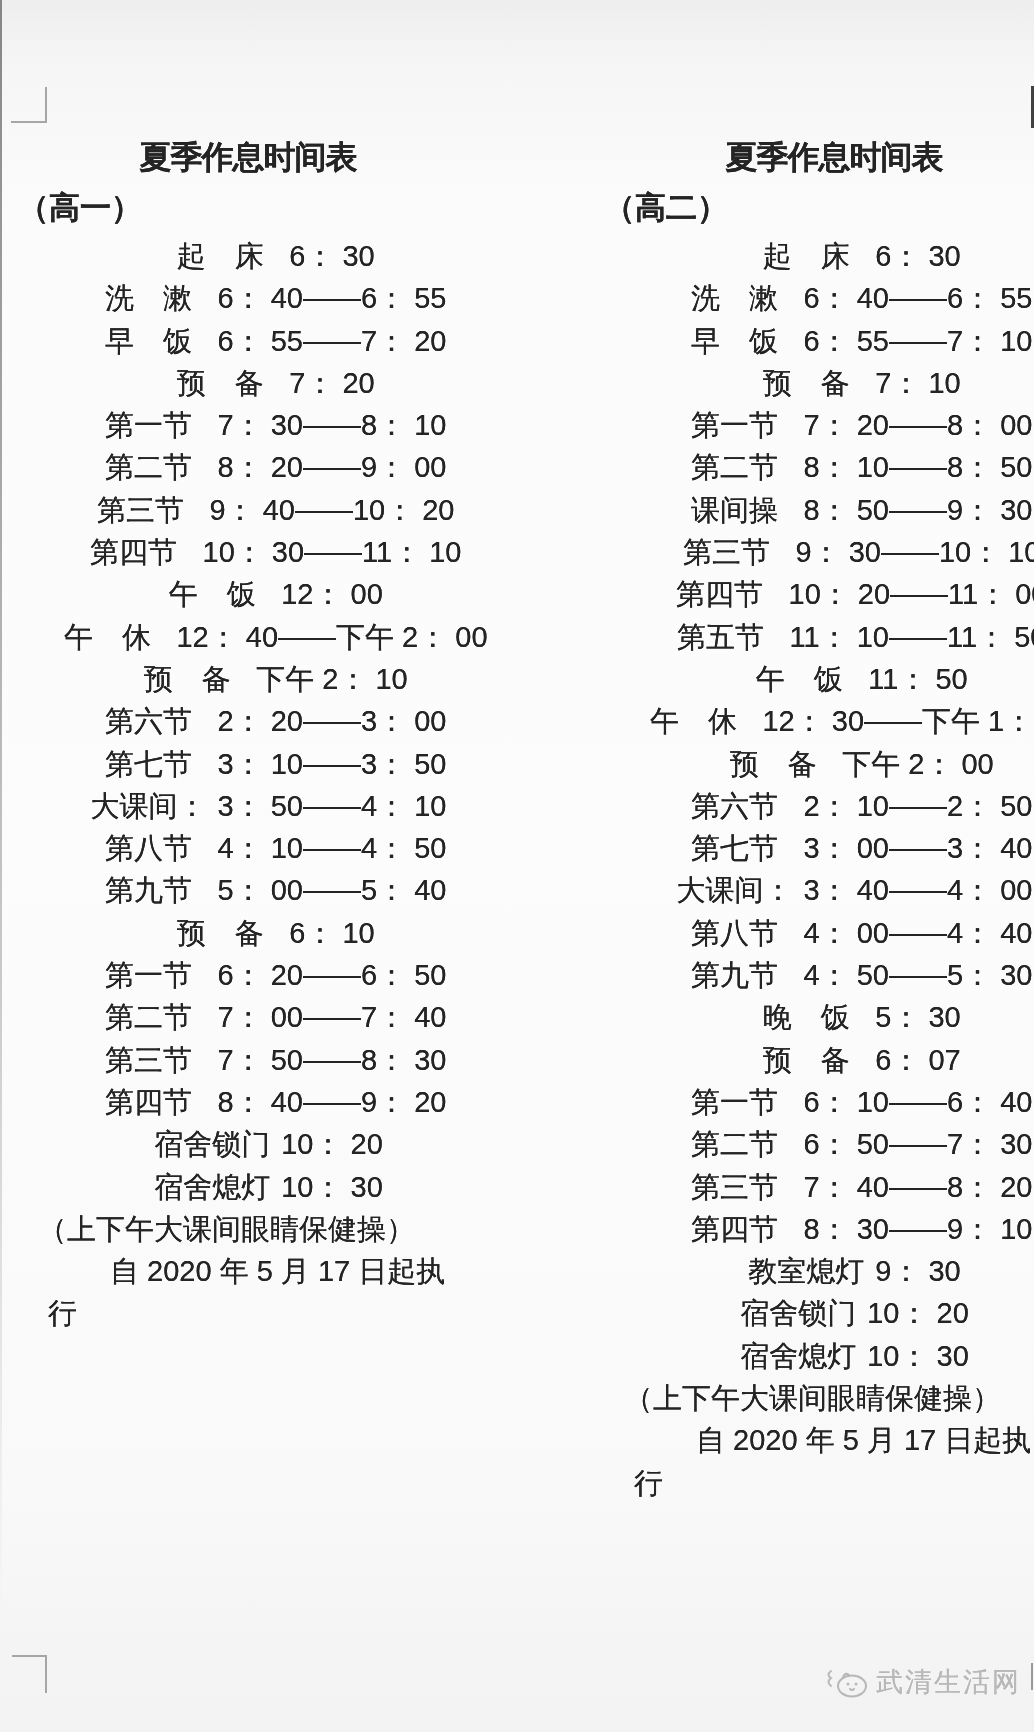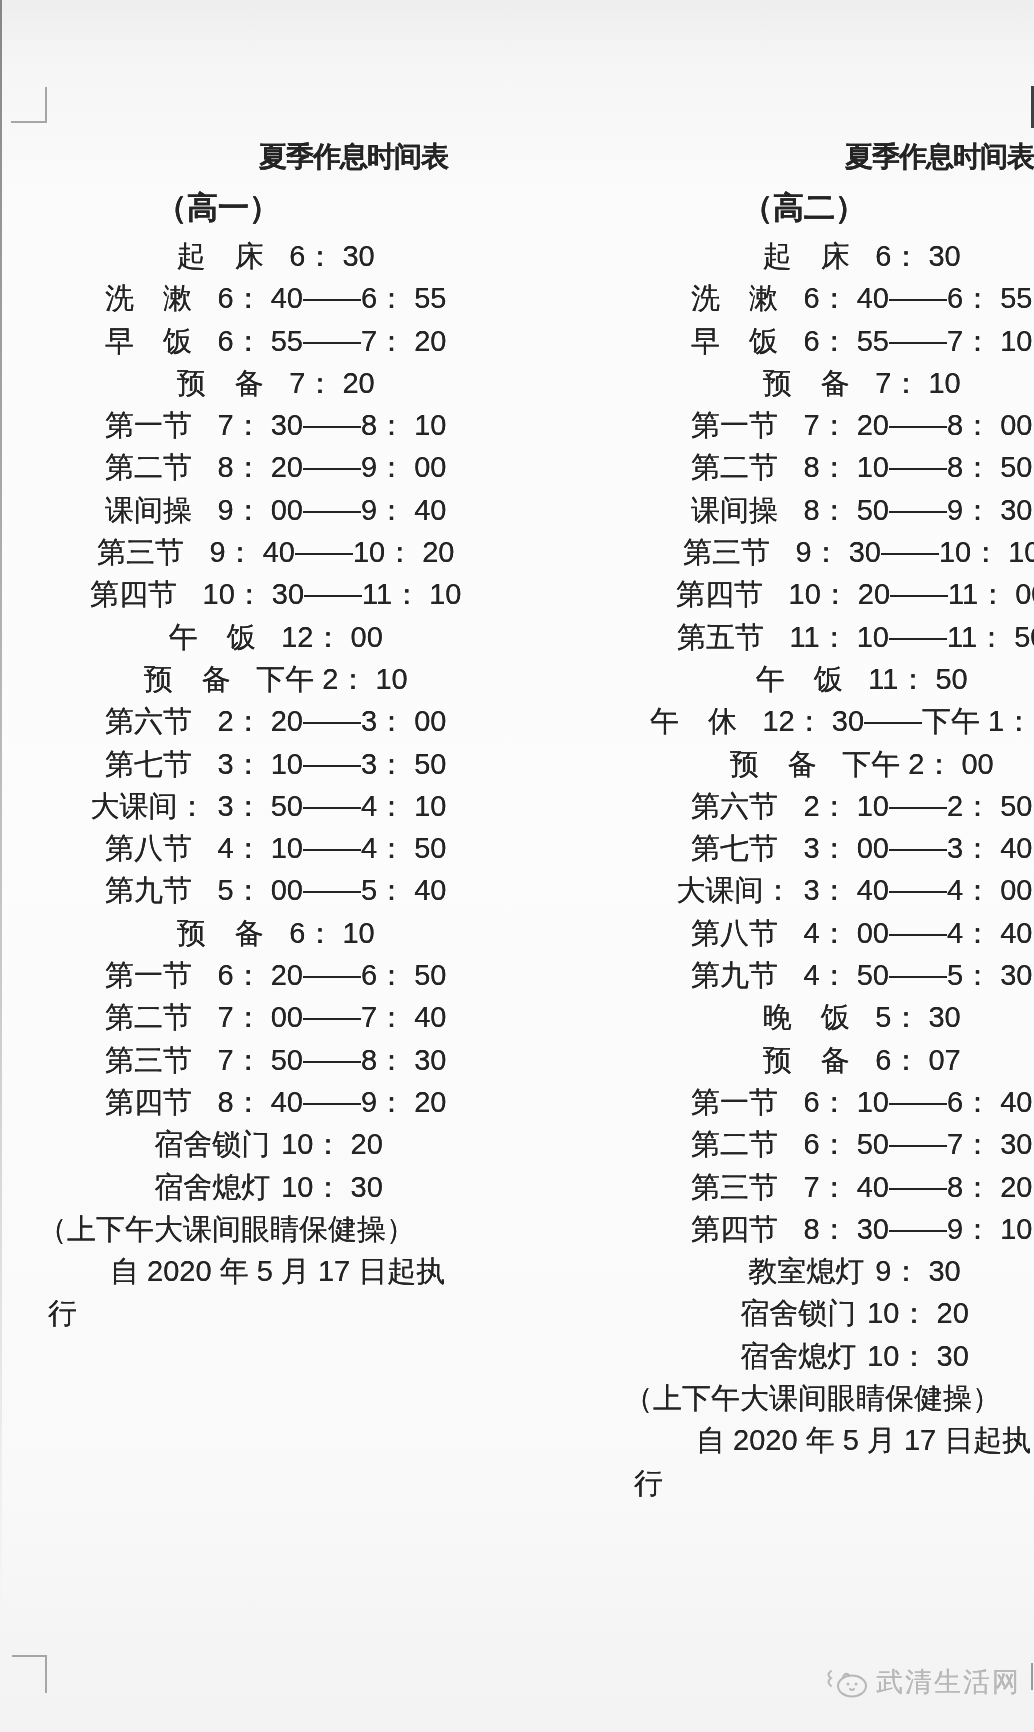--- a/index.html
+++ b/index.html
@@ -6,27 +6,27 @@
   body{
     width:1034px;height:1732px;position:relative;overflow:hidden;
     background:linear-gradient(180deg,#eeeeee 0%,#f6f6f6 4%,#fbfbfb 12%,#fcfcfc 50%,#f9f9f9 86%,#f2f2f2 100%);
     font-family:"Liberation Sans","DejaVu Sans",sans-serif;
     color:var(--ink,#242424);
   }
   .col{position:absolute;top:133px;width:440px;}
   .col-left{left:48px;}
   .col-right{left:634px;}
   .title{
-    margin:0;width:400px;text-align:right;
-    font-size:28px;font-weight:700;line-height:48px;
+    margin:0;width:400px;text-align:center;
+    font-size:32px;font-weight:700;line-height:48px;
     letter-spacing:-1px;white-space:nowrap;
     text-shadow:0 0 .5px currentColor;
   }
   .subtitle{
-    margin:0 0 0 -30px;width:400px;text-align:center;
+    margin:0 0 0 -30px;width:400px;text-align:left;
     font-size:31px;font-weight:700;line-height:54px;white-space:nowrap;
     text-shadow:0 0 .4px currentColor;
   }
   .rows{margin:0;text-align:center;}
   .row{
     height:42.3px;line-height:42.3px;font-size:29px;white-space:nowrap;
     text-shadow:0 0 .5px currentColor;
   }
   .label{display:inline-block;min-width:118px;padding-right:10px;}
   .line-note{margin-left:-10px;}
@@ -64,24 +64,24 @@
     <section class="col col-left">
     <h1 class="title">夏季作息时间表</h1>
     <h2 class="subtitle">（高一）</h2>
     <div class="rows">
         <div class="row"><span class="label">起　床</span><span class="time">6： 30</span></div>
         <div class="row"><span class="label">洗　漱</span><span class="time">6： 40——6： 55</span></div>
         <div class="row"><span class="label">早　饭</span><span class="time">6： 55——7： 20</span></div>
         <div class="row"><span class="label">预　备</span><span class="time">7： 20</span></div>
         <div class="row"><span class="label">第一节</span><span class="time">7： 30——8： 10</span></div>
         <div class="row"><span class="label">第二节</span><span class="time">8： 20——9： 00</span></div>
-        <div class="row"><span class="label">课间操</span><span class="time">9： 00——9： 40</span></div>
         <div class="row"><span class="label">第三节</span><span class="time">9： 40——10： 20</span></div>
         <div class="row"><span class="label">第四节</span><span class="time">10： 30——11： 10</span></div>
         <div class="row"><span class="label">午　饭</span><span class="time">12： 00</span></div>
+        <div class="row"><span class="label">午　休</span><span class="time">12： 40——下午 2： 00</span></div>
         <div class="row"><span class="label">预　备</span><span class="time">下午 2： 10</span></div>
         <div class="row"><span class="label">第六节</span><span class="time">2： 20——3： 00</span></div>
         <div class="row"><span class="label">第七节</span><span class="time">3： 10——3： 50</span></div>
         <div class="row"><span class="label">大课间：</span><span class="time">3： 50——4： 10</span></div>
         <div class="row"><span class="label">第八节</span><span class="time">4： 10——4： 50</span></div>
         <div class="row"><span class="label">第九节</span><span class="time">5： 00——5： 40</span></div>
         <div class="row"><span class="label">预　备</span><span class="time">6： 10</span></div>
         <div class="row"><span class="label">第一节</span><span class="time">6： 20——6： 50</span></div>
         <div class="row"><span class="label">第二节</span><span class="time">7： 00——7： 40</span></div>
         <div class="row"><span class="label">第三节</span><span class="time">7： 50——8： 30</span></div>

